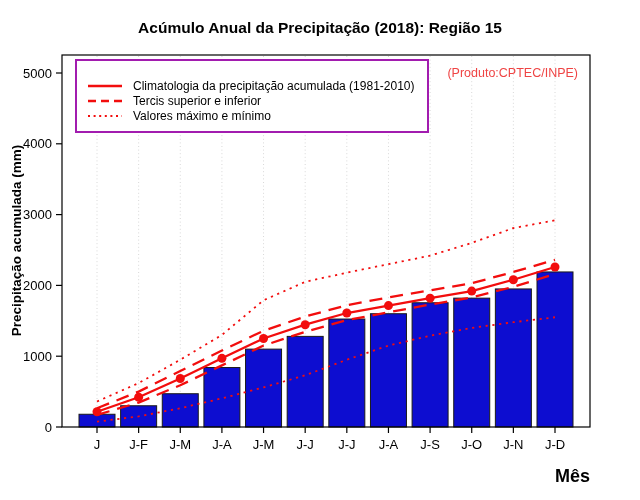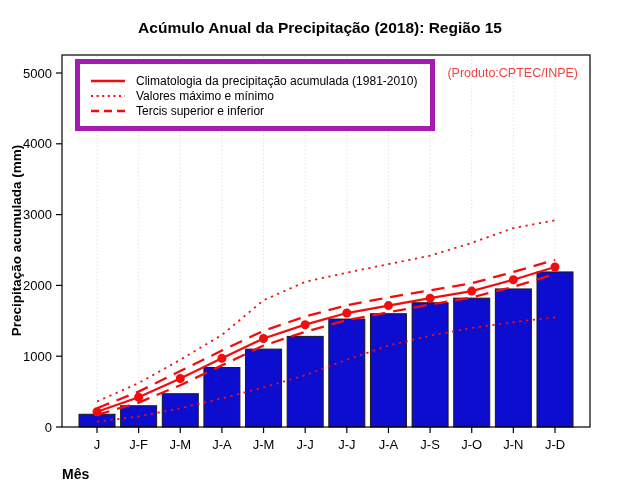--- a/index.html
+++ b/index.html
@@ -2,27 +2,27 @@
 <html><head>
 <meta charset="utf-8">
 <style>
   html,body{margin:0;padding:0;background:#ffffff;}
   .page{position:relative;width:640px;height:500px;background:#ffffff;overflow:hidden;
         font-family:"Liberation Sans",sans-serif;color:#000;}
   .title{position:absolute;top:19px;left:0;width:640px;text-align:center;
          font-size:15.5px;font-weight:bold;}
   .ylabel{position:absolute;left:-170px;top:233px;width:372px;text-align:center;
           font-size:13.5px;font-weight:bold;transform:rotate(-90deg);transform-origin:center;}
-  .xlabel{position:absolute;left:62px;top:466px;width:528px;text-align:left;
-          font-size:14px;font-weight:bold;}
+  .xlabel{position:absolute;left:62px;top:466px;width:528px;text-align:right;
+          font-size:18px;font-weight:bold;}
   .watermark{position:absolute;top:66px;right:62px;font-size:12.5px;color:#999999;}
   #plot{position:absolute;left:0;top:0;}
   #plot text{font-family:"Liberation Sans",sans-serif;font-size:13px;fill:#000;}
-  .legend{position:absolute;left:75px;top:59px;background:#ffffff;border:5px solid #a21caf;
-          padding:8px 12px 6px 9px;font-size:12px;line-height:1.0;}
+  .legend{position:absolute;left:75px;top:59px;background:#ffffff;border:2px solid #a21caf;
+          padding:16px 12px 6px 9px;font-size:12px;line-height:1.0;}
   .legend-row{display:flex;align-items:center;margin:3px 0;}
   .legend-row .sample{width:38px;height:12px;margin-right:9px;flex:none;}
   .sw{fill:none;}
   .sw-solid{stroke-width:2.4;}
   .sw-dashed{stroke-width:2.4;stroke-dasharray:8,5;}
   .sw-dotted{stroke-width:2;stroke-dasharray:2,3.6;}
 </style>
 </head>
 <body>
 
@@ -129,29 +129,29 @@
 
   <div class="legend">
     <div class="legend-row">
       <svg class="sample" viewBox="0 0 38 12">
         <line class="sw sw-solid" x1="2" y1="6" x2="36" y2="6" stroke="#f20d0d"></line>
       </svg>
       <span>Climatologia da precipitação acumulada (1981-2010)</span>
     </div>
     <div class="legend-row">
       <svg class="sample" viewBox="0 0 38 12">
+        <line class="sw sw-dashed" x1="2" y1="6" x2="36" y2="6" stroke="#f20d0d"></line>
+      </svg>
+      <span>Tercis superior e inferior</span>
+    </div>
+    <div class="legend-row">
+      <svg class="sample" viewBox="0 0 38 12">
         <line class="sw sw-dotted" x1="2" y1="6" x2="36" y2="6" stroke="#f20d0d"></line>
       </svg>
       <span>Valores máximo e mínimo</span>
-    </div>
-    <div class="legend-row">
-      <svg class="sample" viewBox="0 0 38 12">
-        <line class="sw sw-dashed" x1="2" y1="6" x2="36" y2="6" stroke="#f20d0d"></line>
-      </svg>
-      <span>Tercis superior e inferior</span>
     </div>
   </div>
 
   <div class="watermark" style="color: #ef4444;">(Produto:CPTEC/INPE)</div>
 
   <div class="xlabel">Mês</div>
 
 </div>
 
 </body></html>

